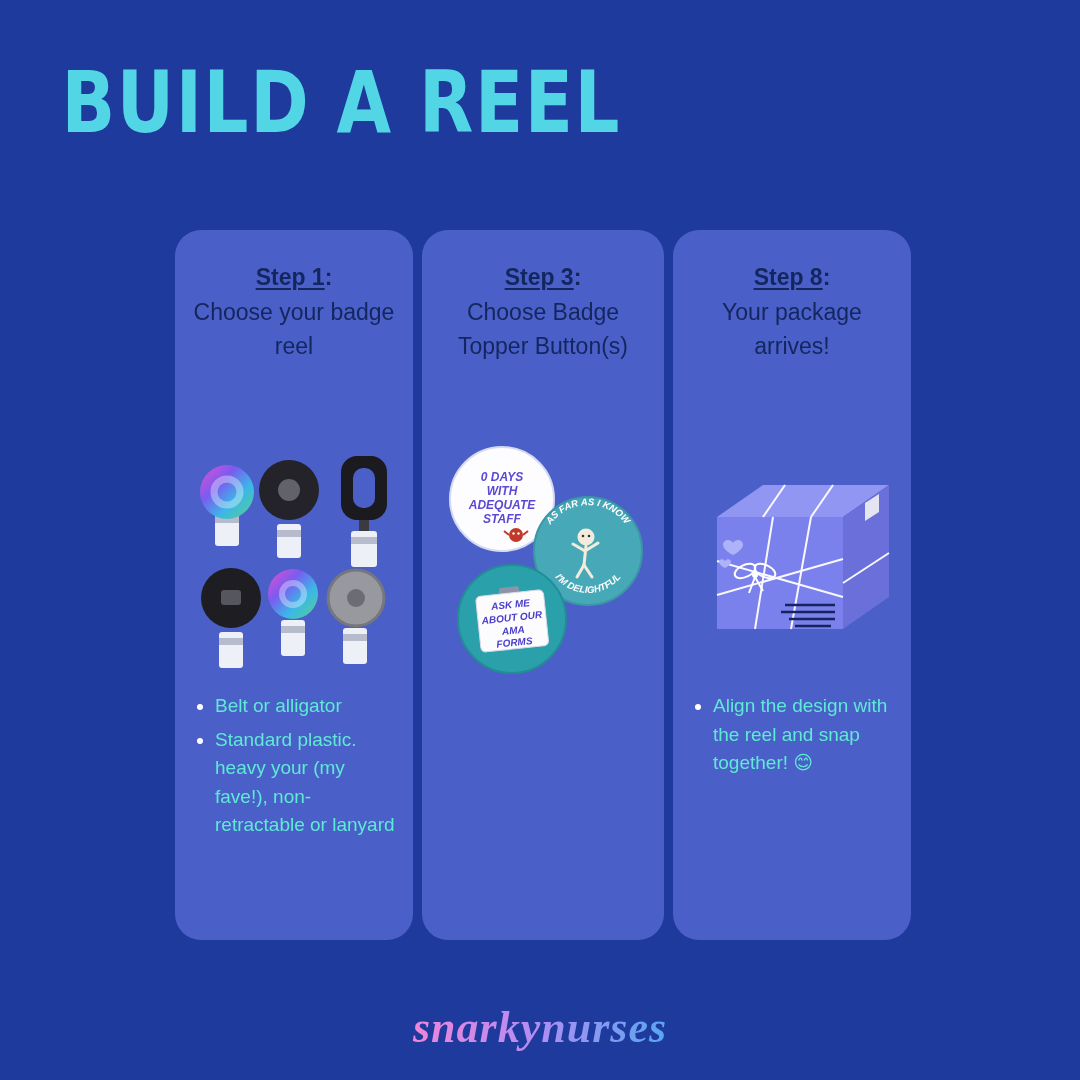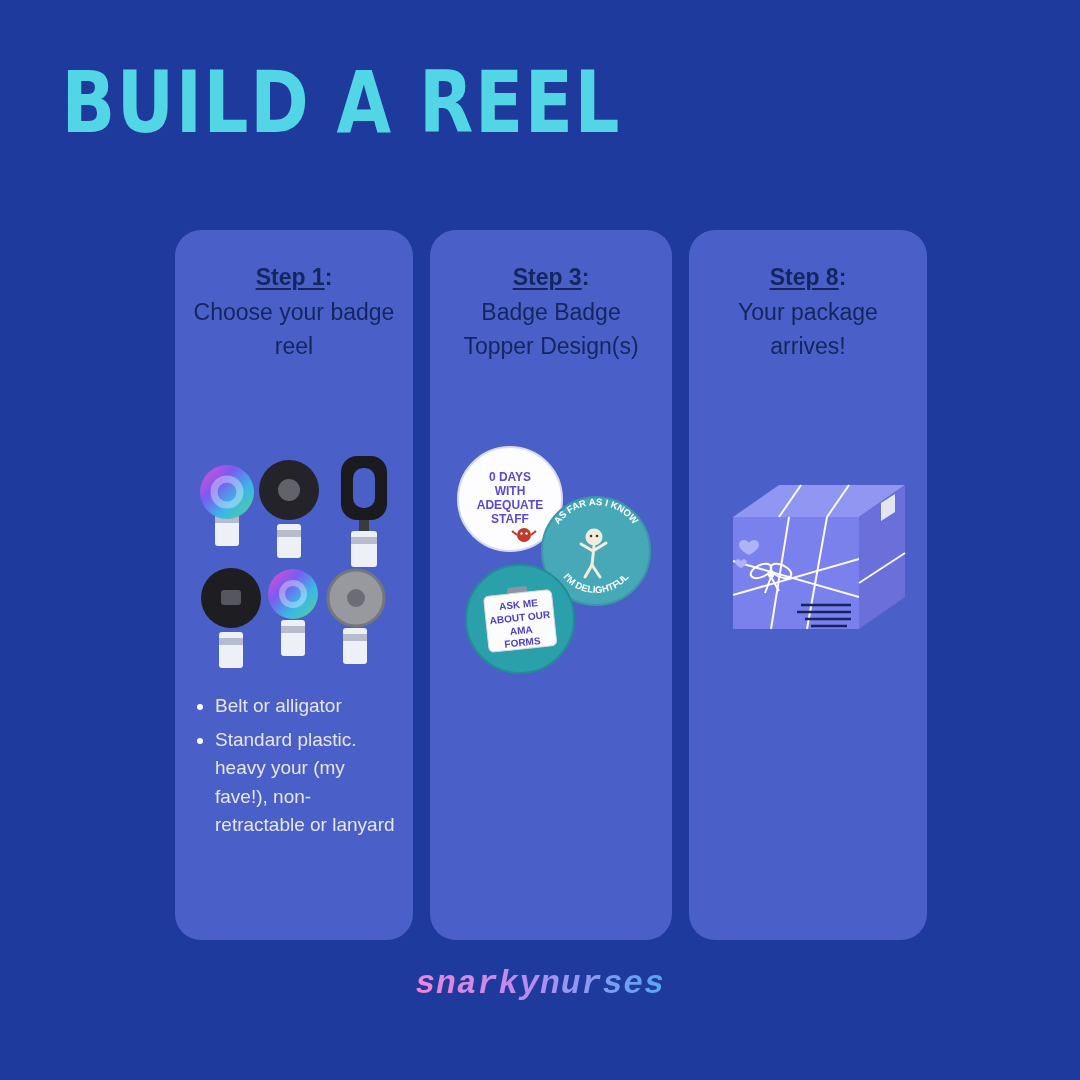--- a/index.html
+++ b/index.html
@@ -12,46 +12,46 @@
   .title{
     display:inline-block;
     font-family:"DejaVu Sans",sans-serif;
     font-weight:800;font-size:86px;letter-spacing:2px;
     color:#52d6e6;
     transform:scaleX(.82);transform-origin:center;
     white-space:nowrap;
   }
   .cards{
     position:absolute;left:175px;top:230px;width:730px;
-    display:flex;gap:17px;
+    display:flex;gap:9px;
   }
   .card{
     flex:1;min-height:656px;background:#4a60c8;border-radius:26px;
     padding:30px 16px 24px;display:flex;flex-direction:column;
   }
   .heading{
     color:#13265e;text-align:center;font-size:23px;line-height:1.5;
     font-weight:500;min-height:172px;
   }
   .step-line{font-weight:700;}
   .step-label{text-decoration:underline;text-underline-offset:3px;}
-  .illus{height:256px;display:flex;align-items:center;justify-content:flex-start;}
+  .illus{height:256px;display:flex;align-items:center;justify-content:flex-start;font-style:italic;}
   ul.bullets{
-    margin:4px 0 0;padding-left:24px;color:#e5e5e5;
+    margin:4px 0 0;padding-left:24px;color:#5eead4;
     font-size:19px;line-height:1.5;text-align:left;
   }
   ul.bullets li{margin-bottom:5px;}
   ul.bullets li::marker{color:#ffffff;}
   .footer-wrap{position:absolute;top:966px;left:0;width:100%;text-align:center;}
   .brand{
     display:inline-block;
-    font-family:Liberation Mono, monospace;font-style:italic;font-weight:700;
-    font-size:33px;letter-spacing:1px;
+    font-family:Liberation Serif, serif;font-style:italic;font-weight:700;
+    font-size:44px;letter-spacing:1px;
     background:linear-gradient(90deg,#ef86d8 0%,#b78cf2 45%,#57a6f2 100%);
-    -webkit-background-clip:text;background-clip:text;color:transparent;
+    -webkit-background-clip:text;background-clip:text;color:transparent;margin-top:36px;
   }
   svg text{font-family:"Liberation Sans","DejaVu Sans",sans-serif;}
 </style>
 </head>
 <body>
 
 <div>
 
   <div class="title-wrap">
     <div class="title">BUILD A REEL</div>
@@ -121,21 +121,21 @@
       </div>
       <ul class="bullets">
         <li>Belt or alligator</li>
         <li>Standard plastic. heavy your (my fave!), non-retractable or lanyard</li>
       </ul>
     </div>
 
     <div class="card">
       <div class="heading">
         <span class="step-line"><span class="step-label">Step 3</span><span>:</span></span><br>
-        <span>Badge Badge Topper Design(s)</span>
+        <span>Choose Badge Topper Button(s)</span>
       </div>
       <div class="illus">
         <svg width="210" height="238" viewBox="0 0 210 238">
           <defs>
             <path id="arcTop" d="M 104,110 A 46,46 0 0 1 196,110" fill="none"></path>
             <path id="arcBottom" d="M 108,110 A 42,42 0 0 0 192,110" fill="none"></path>
           </defs>
 
           <g>
             <circle cx="64" cy="58" r="52" fill="#fdfdff" stroke="#d6daf0" stroke-width="2"></circle>
@@ -223,20 +223,23 @@
 
             <g stroke="#16245e" stroke-width="2.5">
               <line x1="96" y1="140" x2="146" y2="140"></line>
               <line x1="92" y1="147" x2="146" y2="147"></line>
               <line x1="100" y1="154" x2="146" y2="154"></line>
               <line x1="106" y1="161" x2="142" y2="161"></line>
             </g>
           </g>
         </svg>
       </div>
+      <ul class="bullets">
+        <li>Align the design with the reel and snap together! 😊</li>
+      </ul>
     </div>
 
   </div>
 
   <div class="footer-wrap">
     <span class="brand">snarkynurses</span>
   </div>
 
 </div>
 

